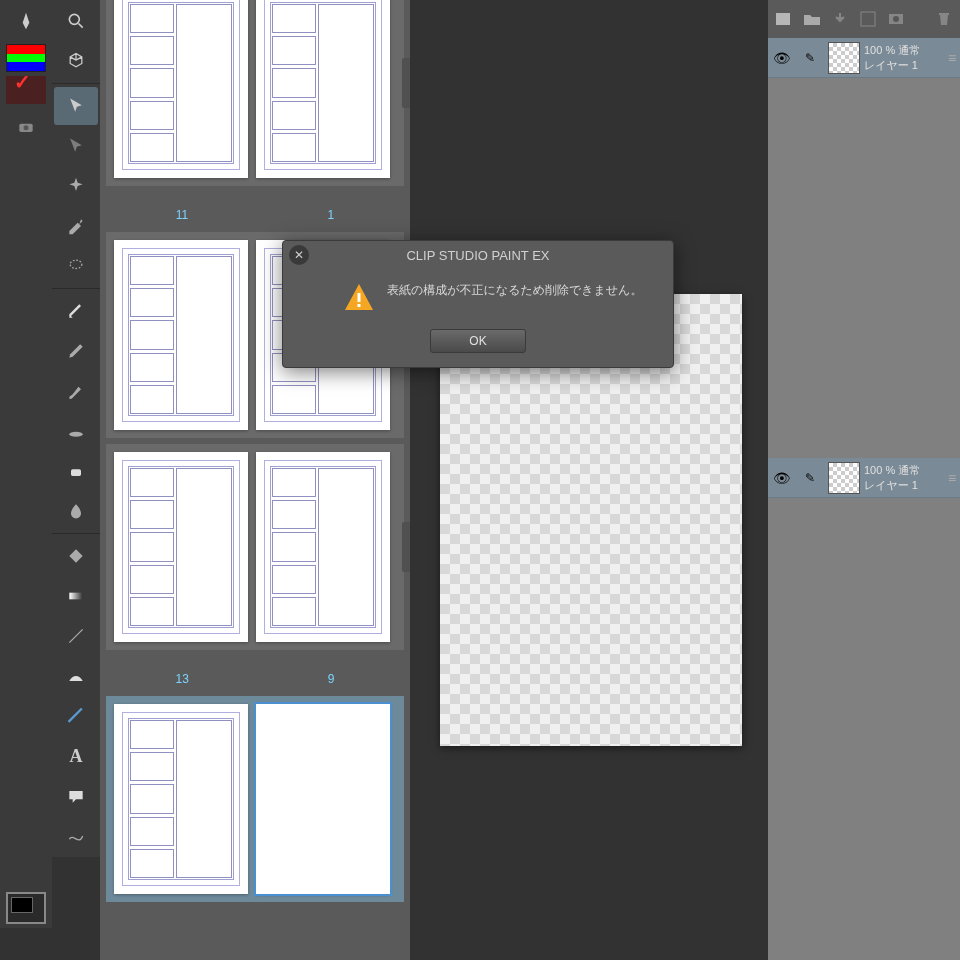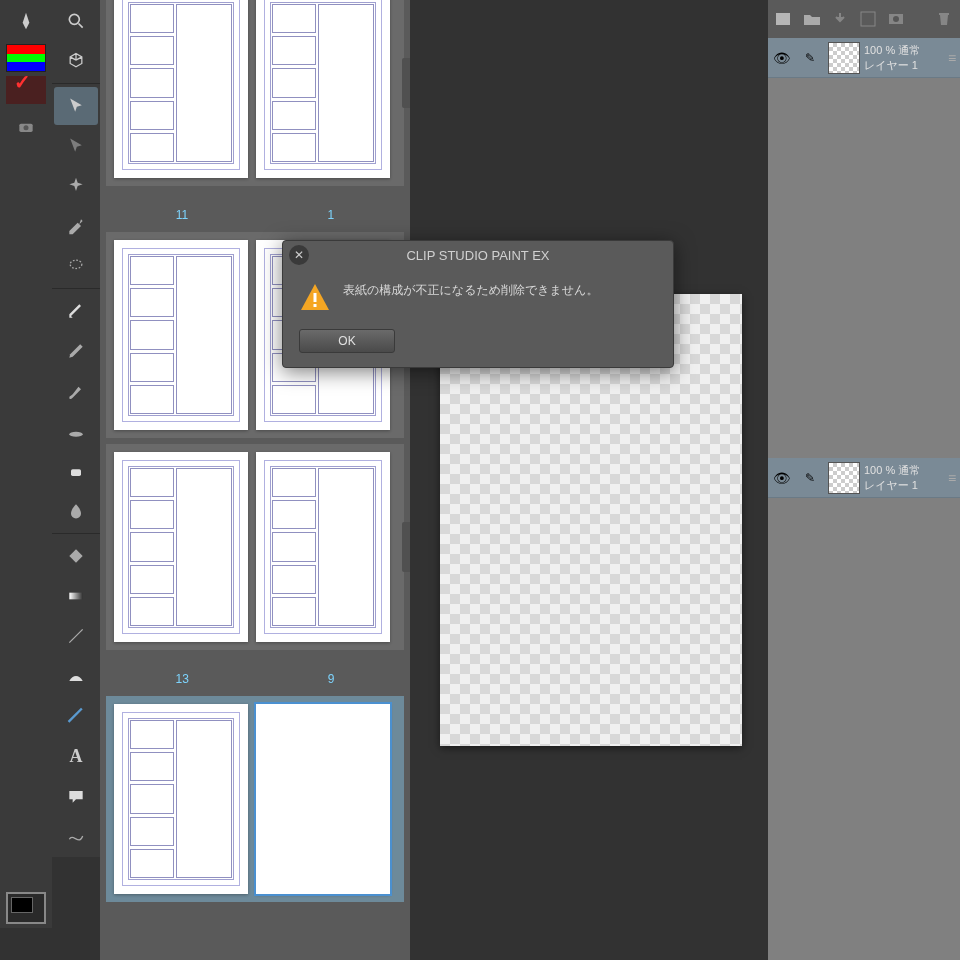--- a/index.html
+++ b/index.html
@@ -49,24 +49,24 @@
 .layer-item .edit-icn { width: 28px; text-align: center; cursor: pointer; font-size: 12px; }
 .layer-item .thumb { width: 32px; height: 32px; margin: 0 4px; background-image: repeating-conic-gradient(#ccc 0% 25%, #fff 0% 50%); background-size: 8px 8px; border: 1px solid #555; }
 .layer-item .info { flex: 1; font-size: 11px; color: #e0e0e0; line-height: 1.3; }
 .layer-item .menu { width: 16px; cursor: pointer; color: #aaa; font-size: 14px; text-align: center; }
 .layer-gap { height: 380px; background: #808080; }
 
 
 .dialog { position: absolute; left: 282px; top: 240px; width: 392px; background: #5a5a5a; border: 1px solid #3a3a3a; box-shadow: 0 4px 20px rgba(0,0,0,0.5); border-radius: 4px; }
 .dialog-title { height: 28px; display: flex; align-items: center; justify-content: center; color: #d0d0d0; font-size: 13px; position: relative; }
 .dialog-close { position: absolute; left: 6px; top: 4px; width: 20px; height: 20px; background: #3a3a3a; border-radius: 50%; display: flex; align-items: center; justify-content: center; cursor: pointer; color: #ccc; font-size: 12px; }
-.dialog-body { display: flex; padding: 12px 4px 8px 16px; gap: 12px; }
+.dialog-body { display: flex; padding: 12px 4px 8px 16px; gap: 12px; margin-left: 44px; }
 .dialog-icon { width: 32px; height: 32px; flex-shrink: 0; }
 .dialog-text { color: #d8d8d8; font-size: 12px; line-height: 1.6; }
-.dialog-footer { padding: 8px 16px 14px 16px; display: flex; justify-content: flex-start; }
+.dialog-footer { padding: 8px 16px 14px 16px; display: flex; justify-content: center; }
 .dialog-btn { width: 96px; height: 24px; background: linear-gradient(to bottom, #6a6a6a, #4a4a4a); border: 1px solid #3a3a3a; color: #e0e0e0; font-size: 12px; cursor: pointer; border-radius: 3px; }
 
 .sep { height: 1px; background: #2a2a2a; margin: 3px 0; }
 </style>
 </head>
 <body>
 
 <div class="toolbar-col toolbar-col-1">
   <div class="tool-btn">
       <svg class="tool-icon" viewBox="0 0 24 24">

